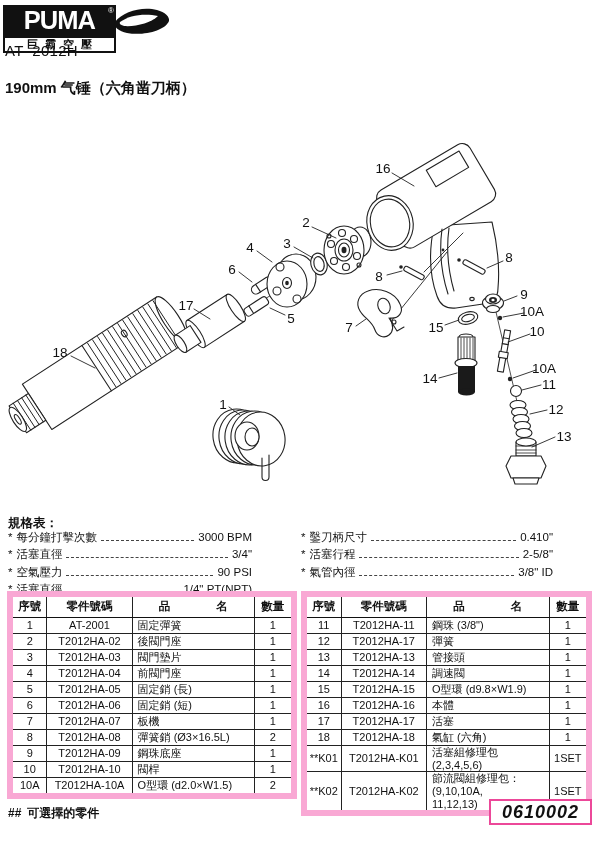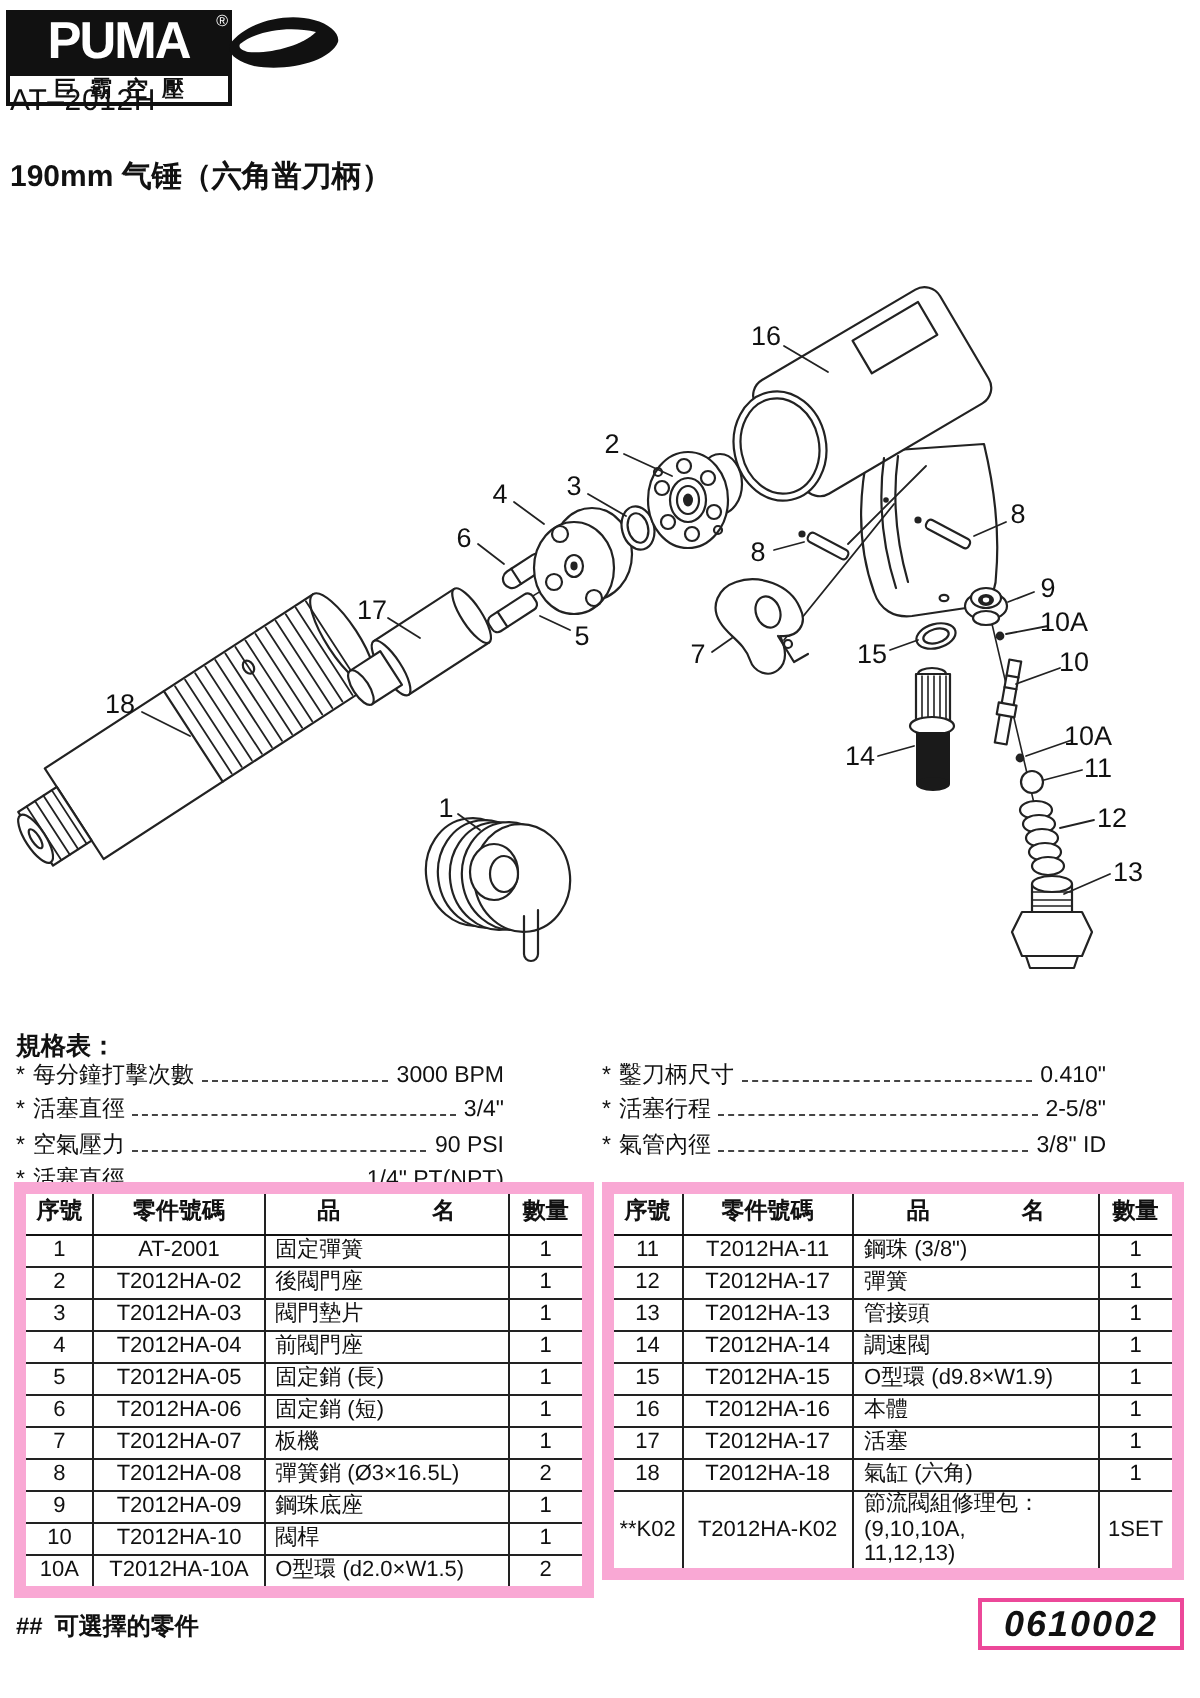--- a/index.html
+++ b/index.html
@@ -470,20 +470,26 @@
           <td class="c-name">活塞</td>
           <td class="c-qty">1</td>
         </tr>
         <tr>
           <td class="c-seq">18</td>
           <td class="c-part">T2012HA-18</td>
           <td class="c-name">氣缸 (六角)</td>
           <td class="c-qty">1</td>
         </tr>
         <tr>
+          <td class="c-seq">**K01</td>
+          <td class="c-part">T2012HA-K01</td>
+          <td class="c-name">活塞組修理包 (2,3,4,5,6)</td>
+          <td class="c-qty">1SET</td>
+        </tr>
+        <tr>
           <td class="c-seq">**K02</td>
           <td class="c-part">T2012HA-K02</td>
           <td class="c-name">節流閥組修理包：(9,10,10A,
 11,12,13)</td>
           <td class="c-qty">1SET</td>
         </tr>
       </tbody>
   </table>
 
   <div class="footnote fn1">

